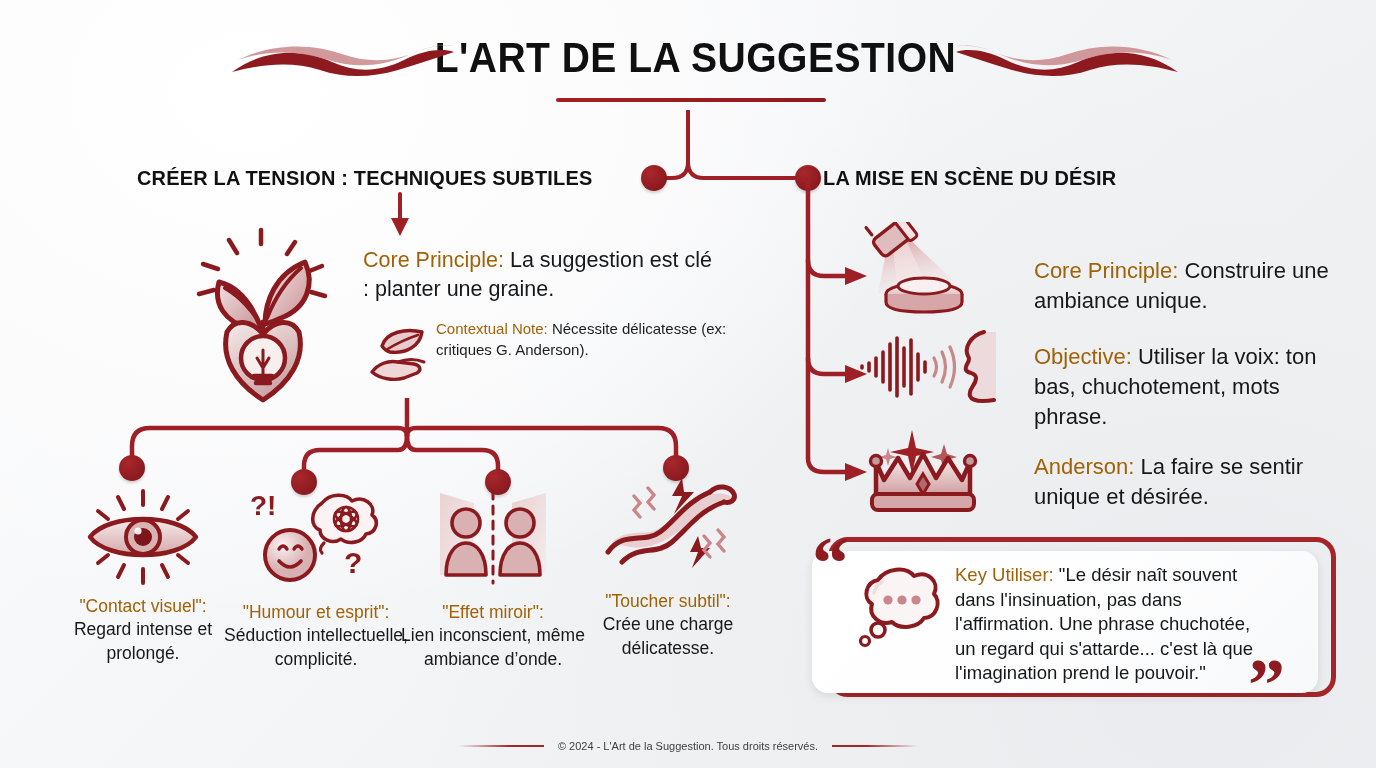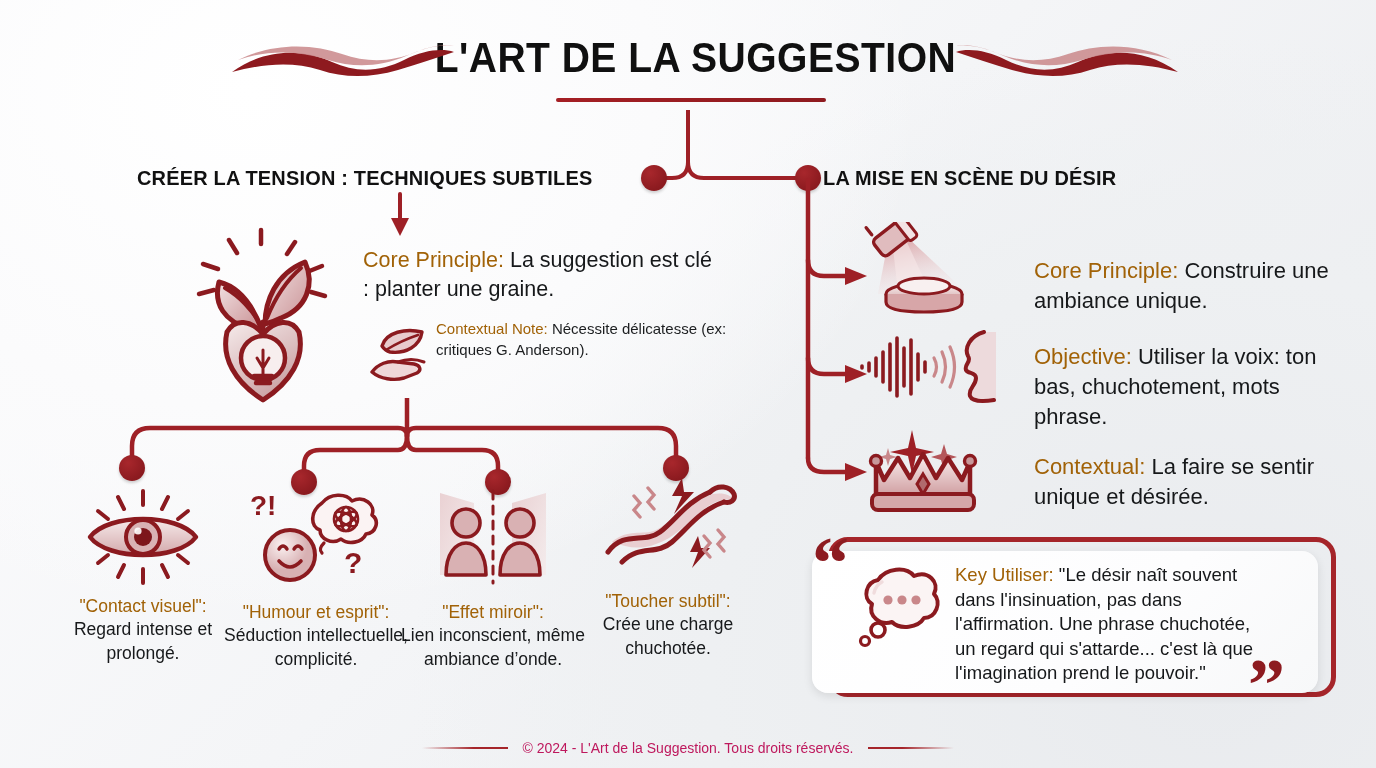--- a/index.html
+++ b/index.html
@@ -120,21 +120,21 @@
     left: 955px; top: 563px; width: 320px;
     font-size: 18.5px; line-height: 1.33; color: #16181a;
   }
 
   
   #footer { left: 0; top: 740px; width: 1376px; display: flex; align-items: center;
             justify-content: center; gap: 14px; }
   #footer .rule { width: 86px; height: 2px;
     background: linear-gradient(90deg, rgba(165,37,42,0) 0%, #a5252a 60%, #a5252a 100%); }
   #footer .rule.r2 { background: linear-gradient(90deg, #a5252a 0%, #a5252a 40%, rgba(165,37,42,0) 100%); }
-  #footer-text { font-size: 14px; color: #be185d; white-space: nowrap; }
+  #footer-text { font-size: 11px; color: #404040; white-space: nowrap; }
 </style>
 </head>
 <body>
 
 <div id="stage">
 
   <div class="abs" id="title-wrap">
     <span id="page-title">L'ART DE LA SUGGESTION</span>
   </div>
 
@@ -332,21 +332,21 @@
         <g stroke="#c9878a" stroke-width="3.4" fill="none" stroke-linecap="round">
           <path d="M50 14 l6 7 -6 7 6 7"></path>
           <path d="M36 22 l6 7 -6 7 6 7"></path>
           <path d="M120 56 l6 7 -6 7 6 7"></path>
           <path d="M106 62 l6 7 -6 7 6 7"></path>
         </g>
       </svg>
     </div>
     <div class="cap">
       <span class="b">"Toucher subtil":</span><br>
-      <span>Crée une charge chuchotée.</span>
+      <span>Crée une charge délicatesse.</span>
     </div>
   </div>
 
   <svg class="abs" style="left:795px; top:178px; width:90px; height:310px;" viewBox="0 0 90 310">
     <g fill="none" stroke="#9e2026" stroke-width="4.5" stroke-linecap="round">
       <path d="M13 0 L13 280"></path>
       <path d="M13 82 Q13 98 29 98 L 52 98"></path>
       <path d="M13 180 Q13 196 29 196 L 52 196"></path>
       <path d="M13 280 Q13 294 29 294 L 52 294"></path>
     </g>
@@ -429,21 +429,21 @@
         <path d="M86 16 L89 26 L99 29 L89 32 L86 42 L83 32 L73 29 L83 26 Z" fill="#b4565a"></path>
         <path d="M30 20 L32 27 L39 29 L32 31 L30 38 L28 31 L21 29 L28 27 Z" fill="#c9878a"></path>
         <path d="M18 34 L26 52 L40 30 L52 50 L65 26 L78 50 L90 30 L104 52 L112 34 L112 74 L18 74 Z" fill="url(#gCrown)" stroke="#8b1a1f" stroke-width="4.5" stroke-linejoin="round"></path>
         <circle cx="18" cy="33" r="5.5" fill="#c7989a" stroke="#8b1a1f" stroke-width="3.4"></circle>
         <circle cx="112" cy="33" r="5.5" fill="#c7989a" stroke="#8b1a1f" stroke-width="3.4"></circle>
         <path d="M65 46 L71 56 L65 66 L59 56 Z" fill="#b06a6d" stroke="#8b1a1f" stroke-width="3"></path>
         <rect x="14" y="66" width="102" height="16" rx="6" fill="#d5a7a9" stroke="#8b1a1f" stroke-width="4"></rect>
       </svg>
     </div>
     <div class="txt">
-      <span class="b">Contextual:</span><span> La faire se sentir unique et désirée.</span>
+      <span class="b">Anderson:</span><span> La faire se sentir unique et désirée.</span>
     </div>
   </div>
 
   <div class="abs" id="quote-frame"></div>
   <div class="abs" id="quote-card"></div>
   <div class="abs" id="quote-mark-open">“</div>
   <div class="abs" id="quote-mark-close">”</div>
 
   <svg class="abs" id="bubble-icon" viewBox="0 0 92 92">
     <path d="M24 22 C 32 10, 52 8, 60 18 C 74 12, 86 24, 80 36 C 88 44, 82 60, 70 60

